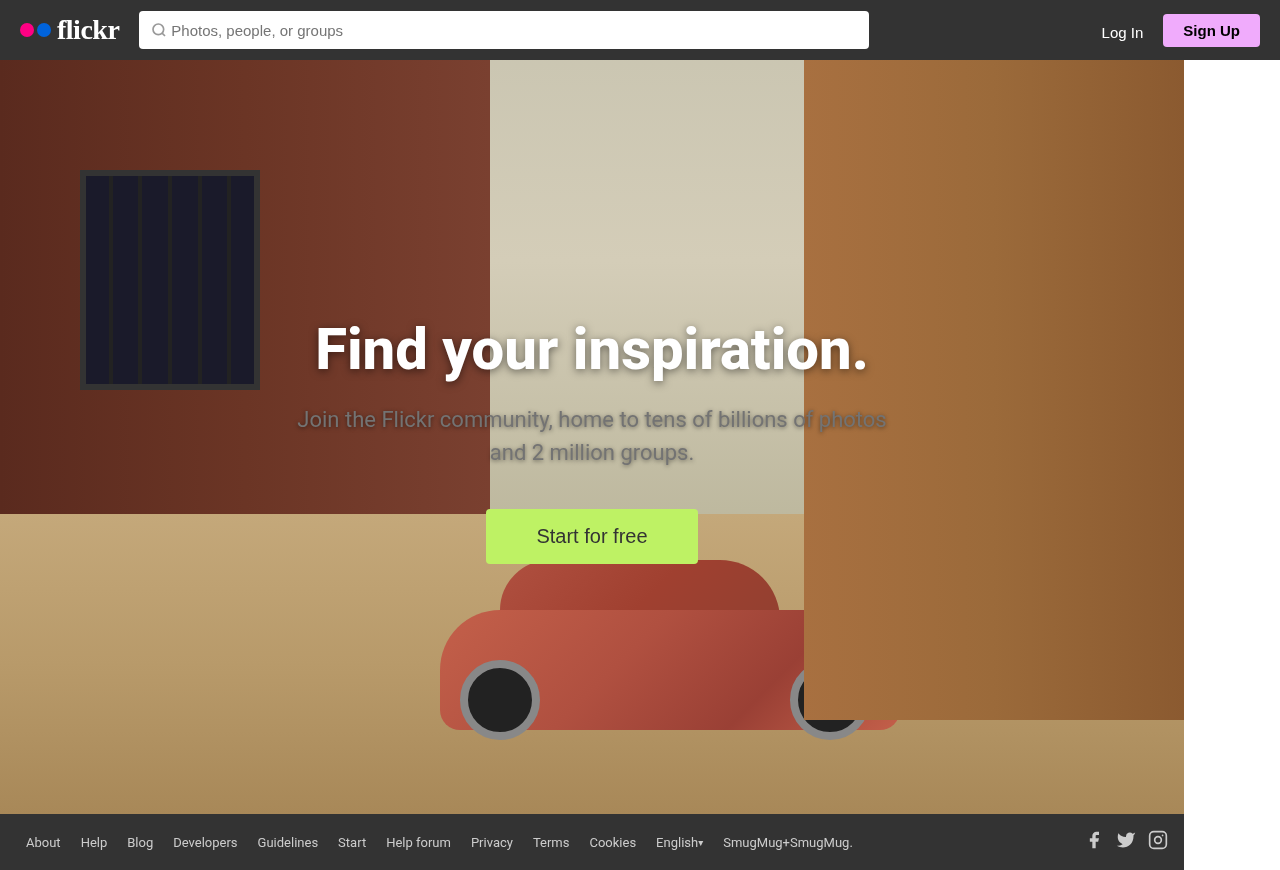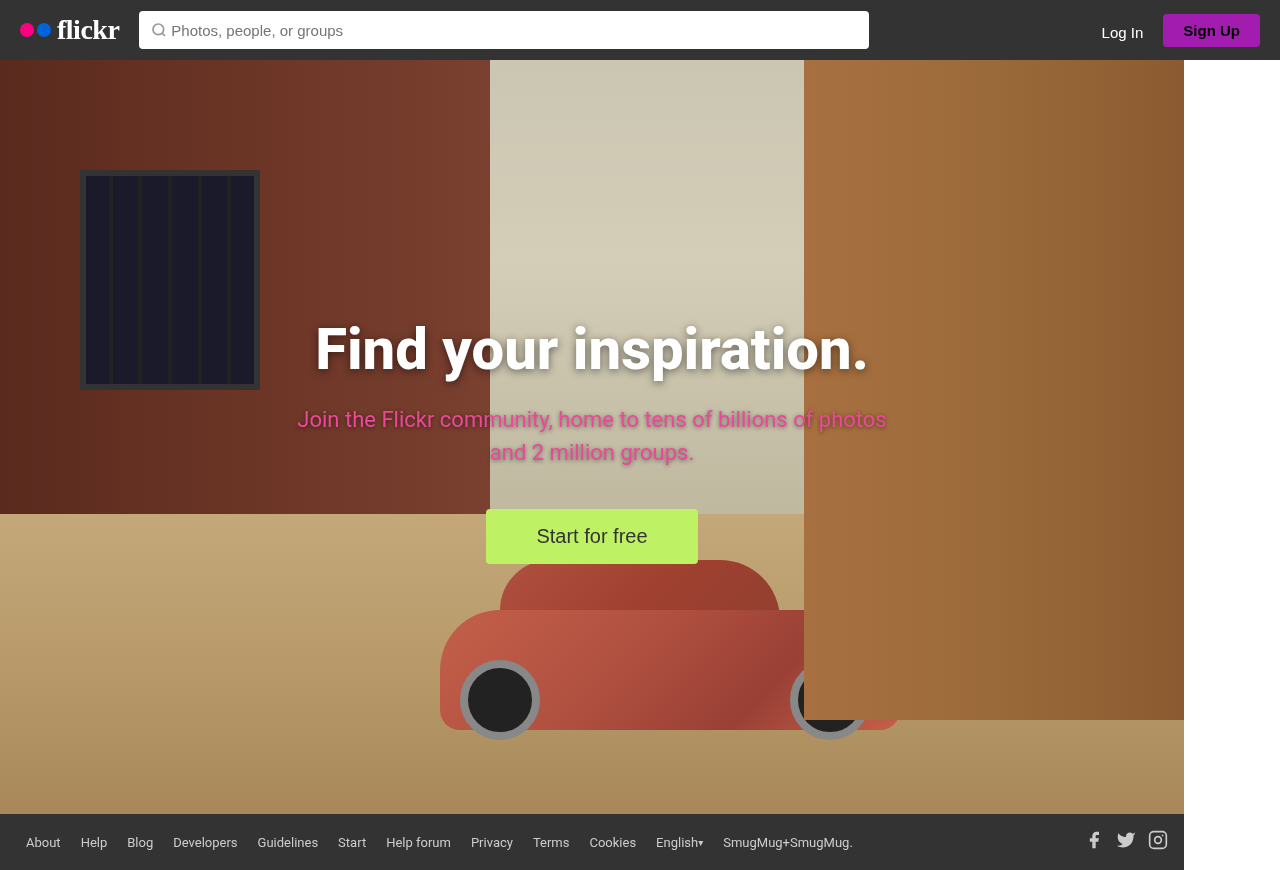--- a/index.html
+++ b/index.html
@@ -69,21 +69,21 @@
       color: #fff;
       background: transparent;
       border: none;
       cursor: pointer;
       font-size: 15px;
       font-weight: 500;
       padding: 6px 12px;
     }
     .btn-signup {
       color: #000;
-      background: #a21caf;
+      background: #f0abfc;
       border: none;
       cursor: pointer;
       font-size: 15px;
       font-weight: 600;
       padding: 8px 20px;
       border-radius: 4px;
     }
 
     
     .hero {
@@ -193,21 +193,21 @@
     }
     .hero-title {
       color: #fff;
       font-size: 58px;
       font-weight: 800;
       text-align: center;
       margin-bottom: 20px;
       text-shadow: 0 2px 8px rgba(0,0,0,0.5);
     }
     .hero-subtitle {
-      color: #ec4899;
+      color: #737373;
       font-size: 22px;
       text-align: center;
       line-height: 1.5;
       margin-bottom: 40px;
       text-shadow: 0 1px 4px rgba(0,0,0,0.5);
       max-width: 620px;
     }
     .btn-start {
       background: #bef264;
       color: #333;

